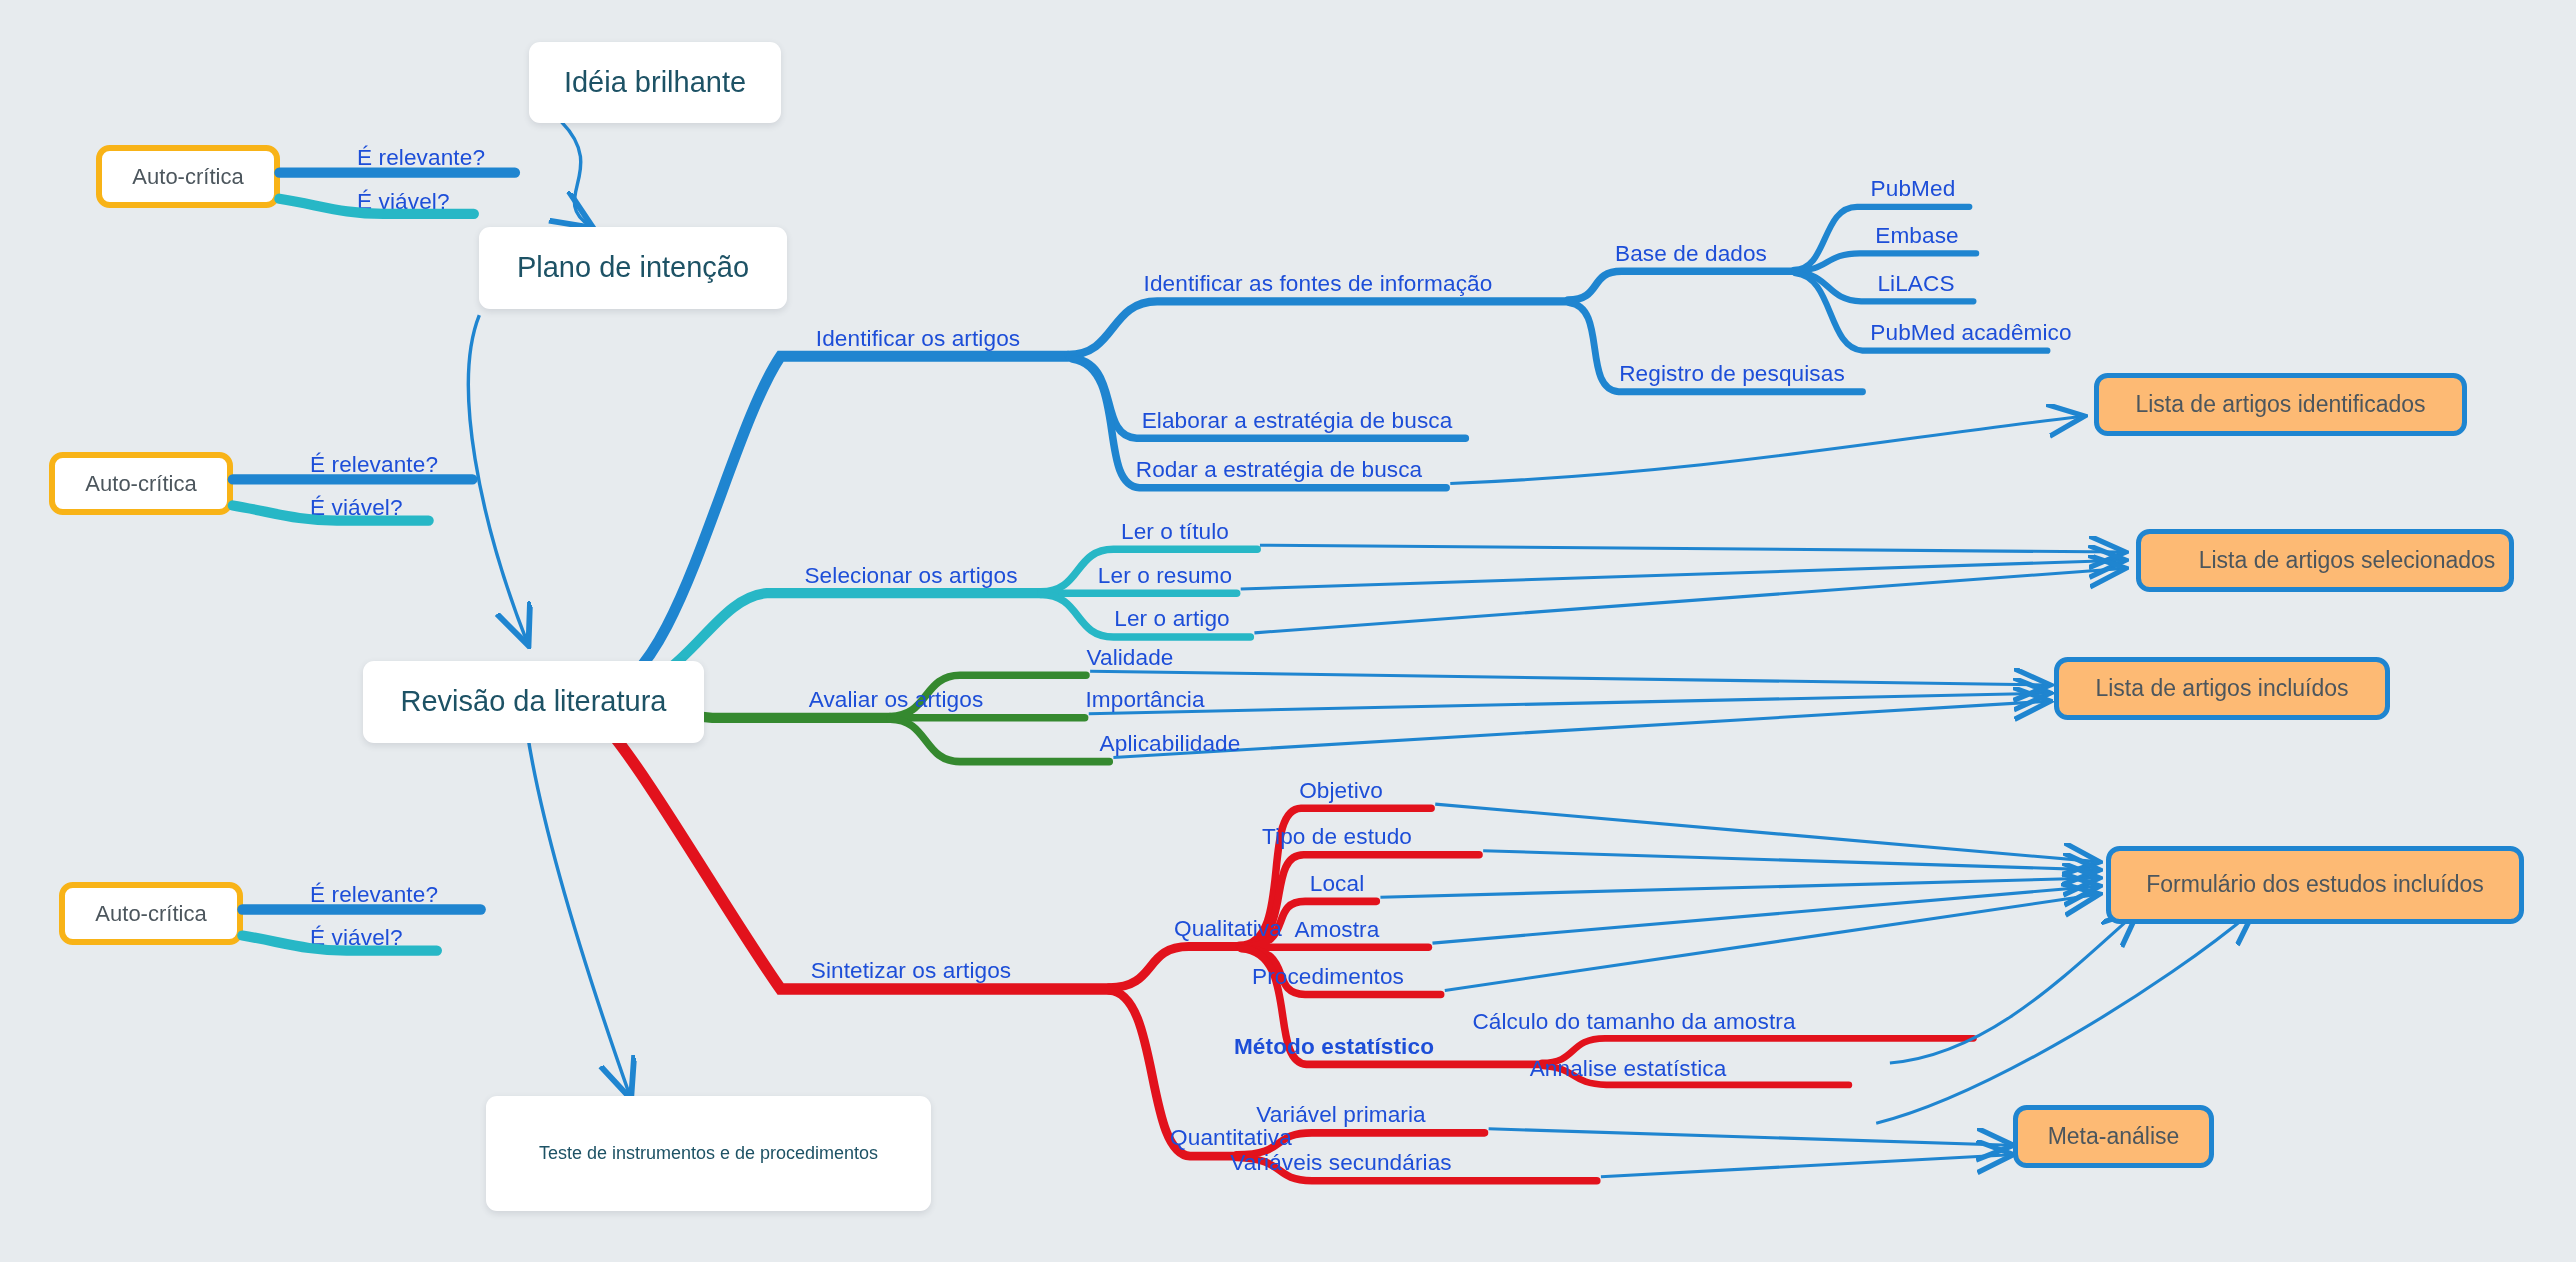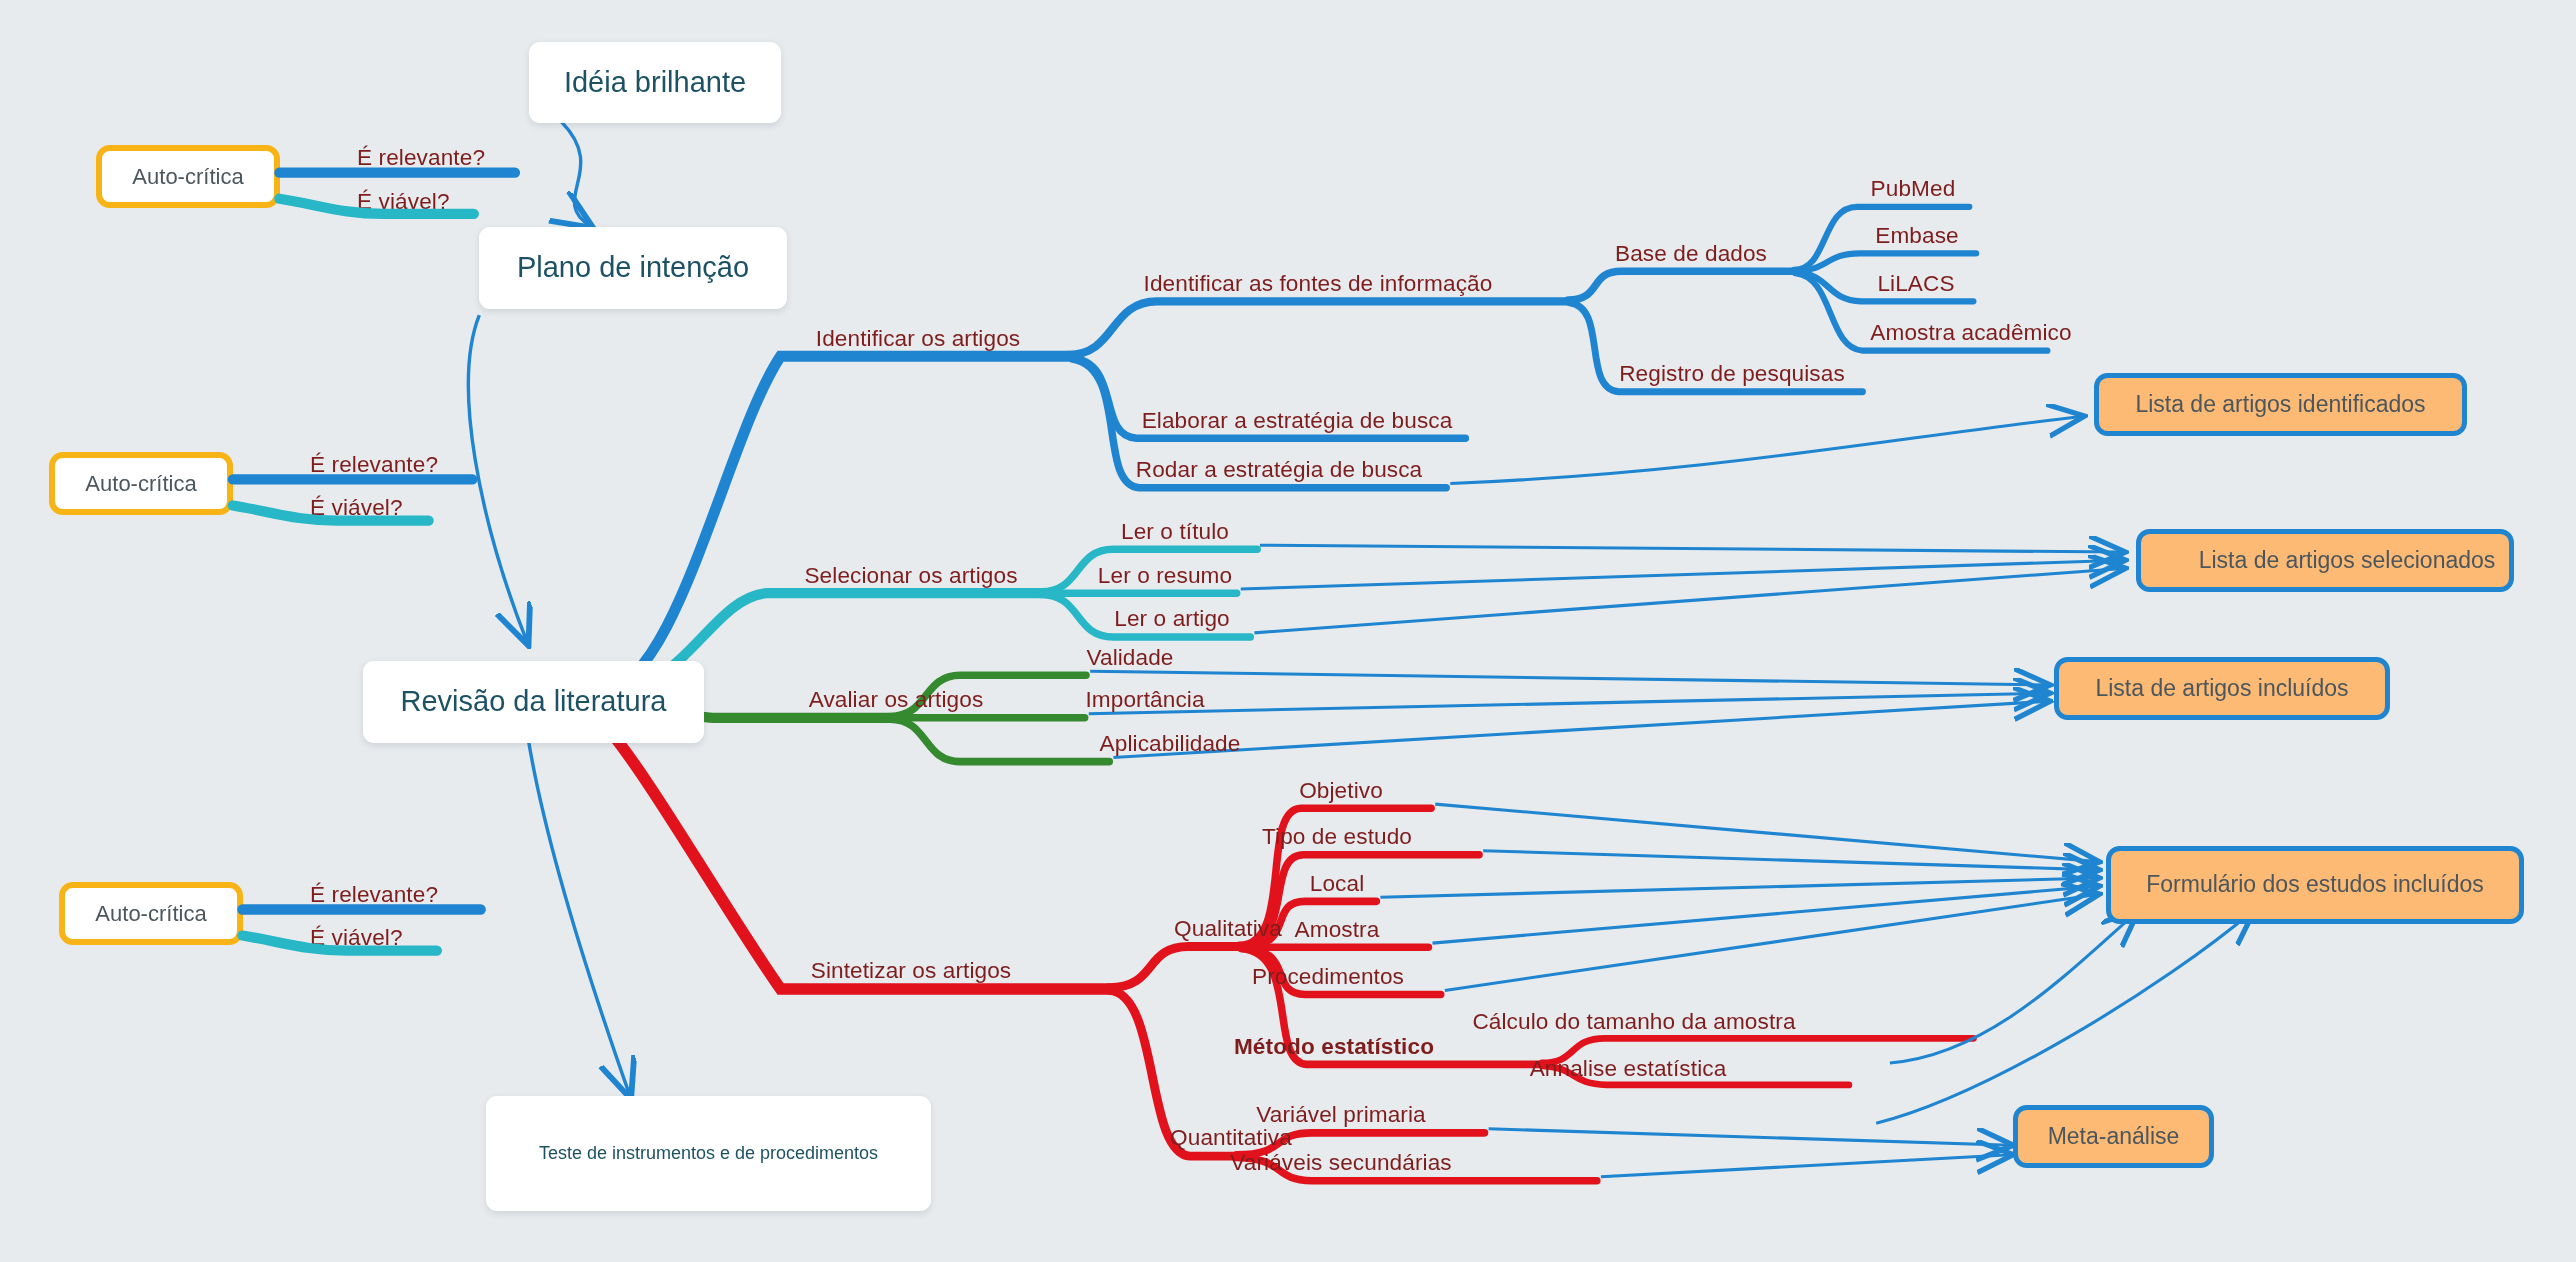--- a/index.html
+++ b/index.html
@@ -12,21 +12,21 @@
     width:2576px;
     height:1263px;
     background:#e7ebee;
     overflow:hidden;
   }
   #wires{position:absolute;left:0;top:0;width:2576px;height:1263px;}
 
   
   .blabel{
     position:absolute;
-    color:#7f1d1d;
+    color:#1d4ed8;
     font-size:22.6px;
     line-height:1;
     white-space:nowrap;
     transform:translate(-50%,-100%);
     letter-spacing:0.1px;
   }
   .blabel.lft{transform:translate(0,-100%);}
 
   
   .pbox{
@@ -218,21 +218,21 @@
     </g>
   </svg>
 
   <div class="blabel" style="left:918px;top:351px;">Identificar os artigos</div>
   <div class="blabel" style="left:1318px;top:296px;">Identificar as fontes de informação</div>
   <div class="blabel" style="left:1691px;top:266px;">Base de dados</div>
   <div class="blabel" style="left:1732px;top:386px;">Registro de pesquisas</div>
   <div class="blabel" style="left:1913px;top:201px;">PubMed</div>
   <div class="blabel" style="left:1917px;top:248px;">Embase</div>
   <div class="blabel" style="left:1916px;top:296px;">LiLACS</div>
-  <div class="blabel" style="left:1971px;top:345px;">Amostra acadêmico</div>
+  <div class="blabel" style="left:1971px;top:345px;">PubMed acadêmico</div>
   <div class="blabel" style="left:1297px;top:433px;">Elaborar a estratégia de busca</div>
   <div class="blabel" style="left:1279px;top:482px;">Rodar a estratégia de busca</div>
 
   <div class="blabel" style="left:911px;top:588px;">Selecionar os artigos</div>
   <div class="blabel" style="left:1175px;top:544px;">Ler o título</div>
   <div class="blabel" style="left:1165px;top:588px;">Ler o resumo</div>
   <div class="blabel" style="left:1172px;top:631px;">Ler o artigo</div>
 
   <div class="blabel" style="left:896px;top:712px;">Avaliar os artigos</div>
   <div class="blabel" style="left:1130px;top:670px;">Validade</div>

